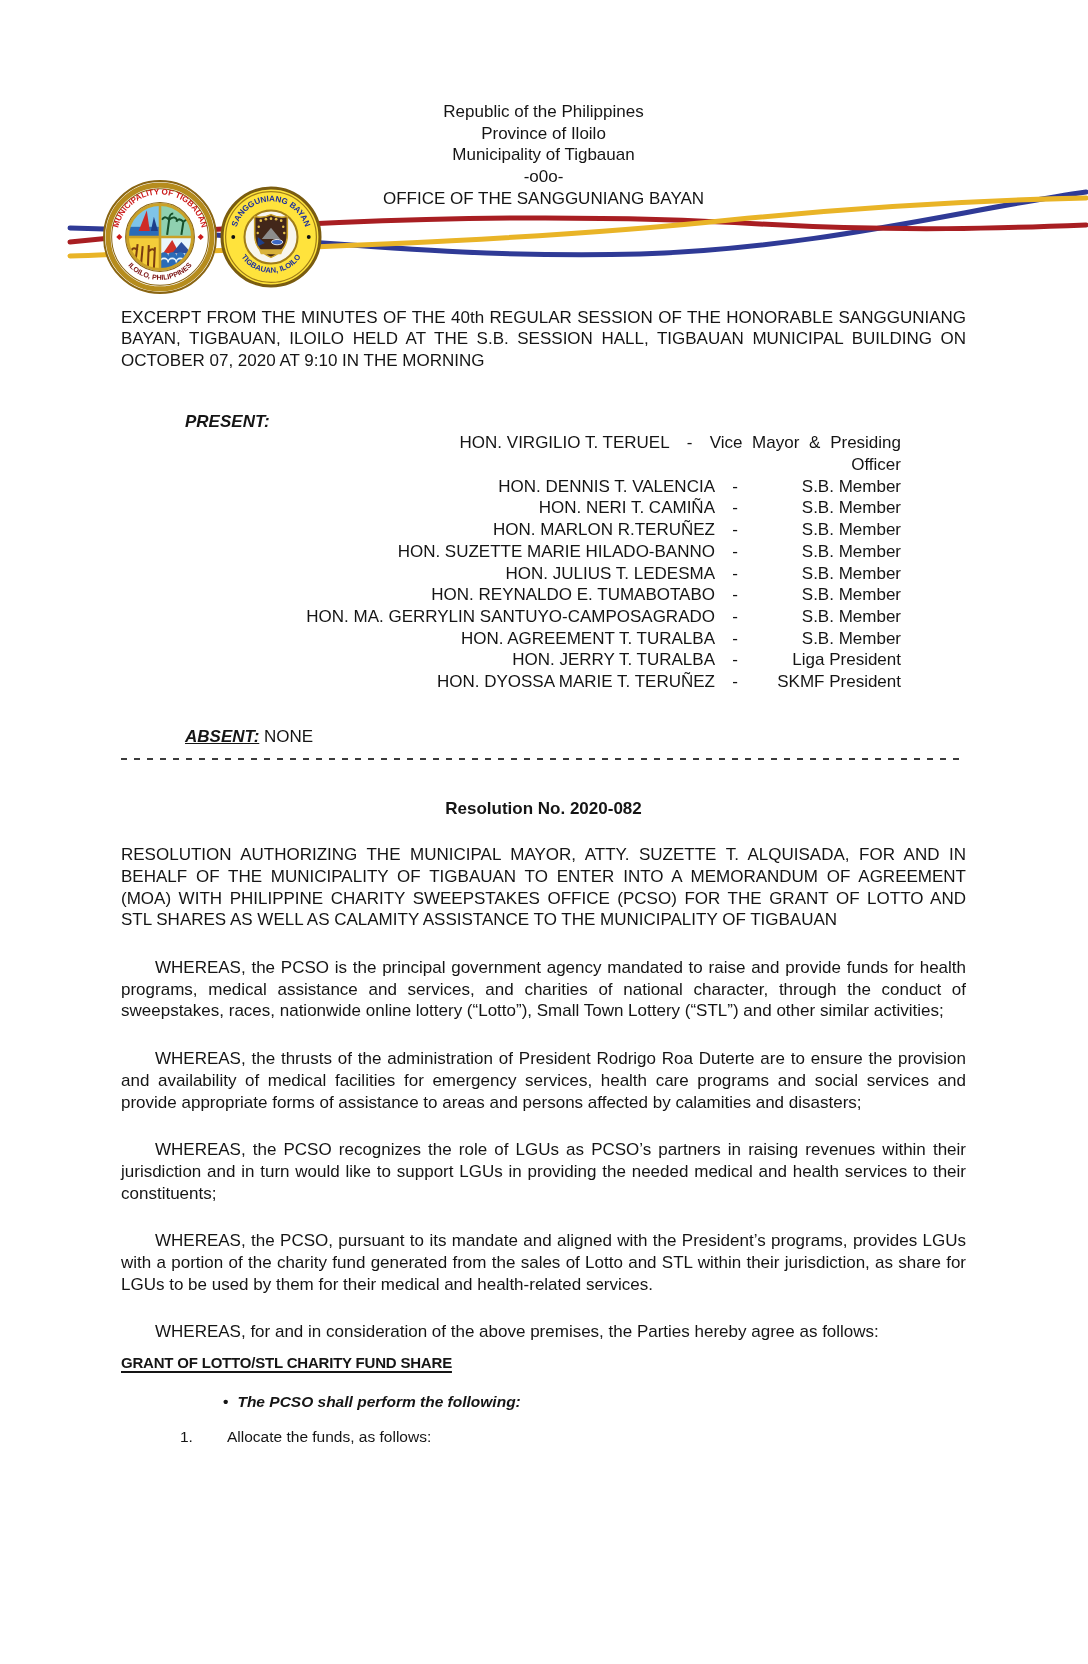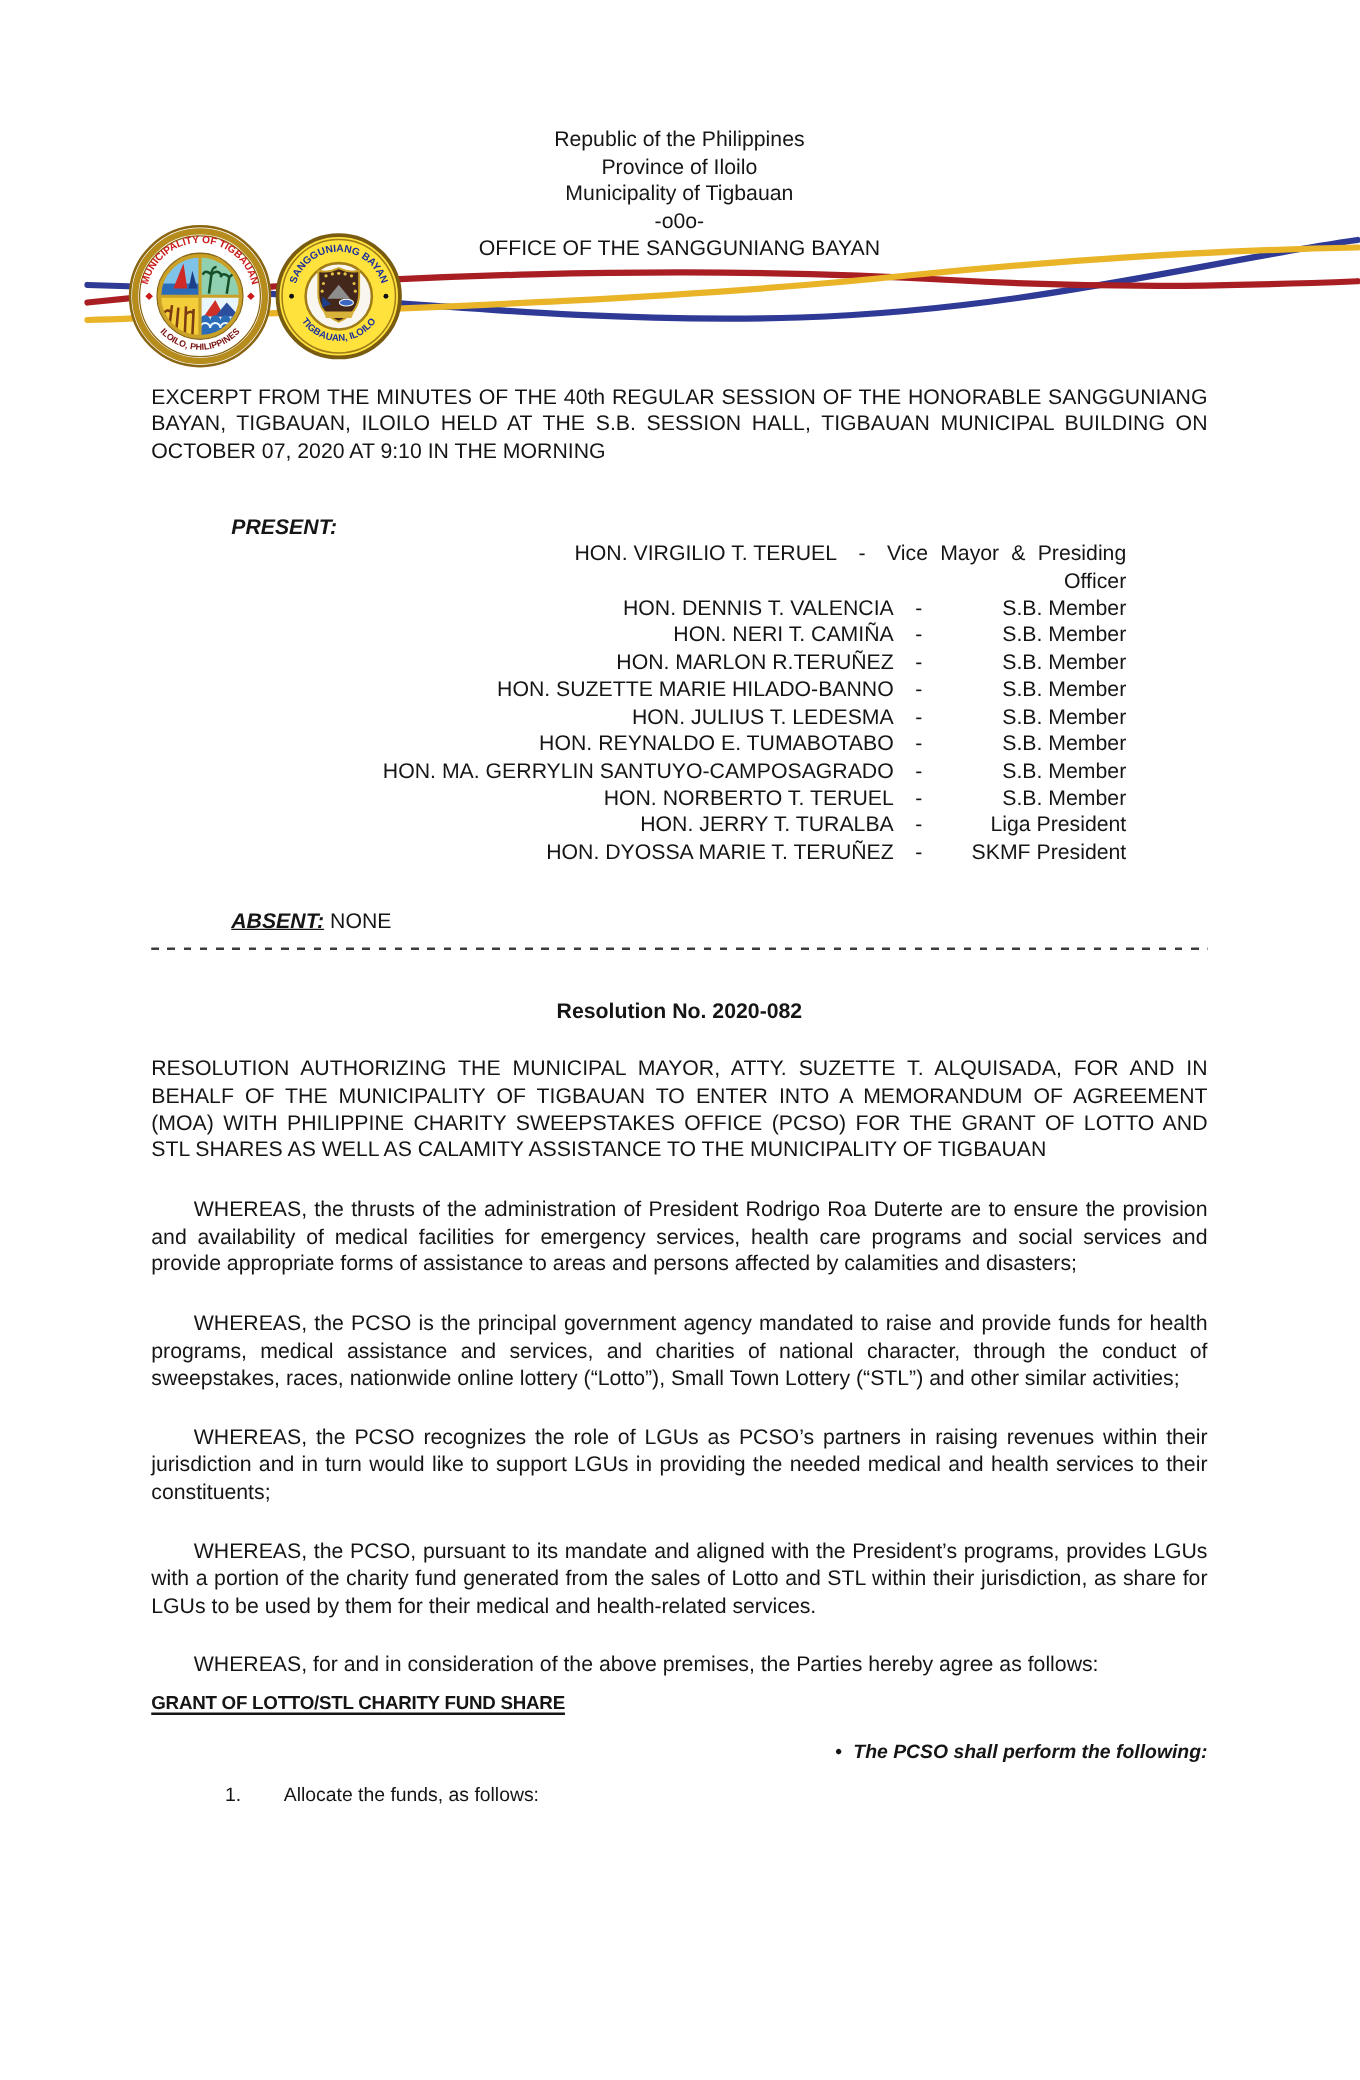--- a/index.html
+++ b/index.html
@@ -35,21 +35,21 @@
   .absent-line .lbl{font-weight:bold;font-style:italic;text-decoration:underline;}
   .divider{margin-top:11px;height:2px;
     background:repeating-linear-gradient(to right,#3c3c3c 0 6px,transparent 6px 13px);}
   
   .res-no{margin-top:38px;text-align:center;font-weight:bold;}
   .res-title{margin-top:24px;text-align:justify;}
   .whereas{margin-top:26px;text-indent:34px;text-align:justify;}
   
   .grant-heading{margin-top:9px;font-size:15px;font-weight:bold;letter-spacing:-0.2px;
     text-decoration:underline;text-decoration-thickness:2px;text-underline-offset:3px;}
-  .bullet-line{margin-top:17px;padding-left:102px;font-size:15.5px;font-weight:bold;font-style:italic;text-align:right;}
+  .bullet-line{margin-top:17px;padding-left:102px;font-size:15.5px;font-weight:bold;font-style:italic;}
   .bullet-line .bullet{margin-right:9px;font-style:normal;}
   .numbered-line{margin-top:13px;padding-left:59px;font-size:15.5px;display:flex;}
   .numbered-line .num{width:47px;flex:0 0 auto;}
 </style>
 </head>
 <body>
 
 <div class="page">
 
   <svg class="banner" viewBox="0 0 1088 130">
@@ -184,21 +184,21 @@
         <span class="m-name">HON. REYNALDO E. TUMABOTABO</span>
         <span class="m-dash">-</span>
         <span class="m-role">S.B. Member</span>
       </div>
       <div class="member-row">
         <span class="m-name">HON. MA. GERRYLIN SANTUYO-CAMPOSAGRADO</span>
         <span class="m-dash">-</span>
         <span class="m-role">S.B. Member</span>
       </div>
       <div class="member-row">
-        <span class="m-name">HON. NORBERTO T. TERUEL</span>
+        <span class="m-name">HON. AGREEMENT T. TURALBA</span>
         <span class="m-dash">-</span>
         <span class="m-role">S.B. Member</span>
       </div>
       <div class="member-row">
         <span class="m-name">HON. JERRY T. TURALBA</span>
         <span class="m-dash">-</span>
         <span class="m-role">Liga President</span>
       </div>
       <div class="member-row">
         <span class="m-name">HON. DYOSSA MARIE T. TERUÑEZ</span>
@@ -211,22 +211,22 @@
       <span class="lbl">ABSENT:</span>
       <span>NONE</span>
     </div>
 
     <div class="divider"></div>
 
     <div class="res-no">Resolution No. 2020-082</div>
 
     <p class="res-title" style="margin-bottom:0;">RESOLUTION AUTHORIZING THE MUNICIPAL MAYOR, ATTY. SUZETTE T. ALQUISADA, FOR AND IN BEHALF OF THE MUNICIPALITY OF TIGBAUAN TO ENTER INTO A MEMORANDUM OF AGREEMENT (MOA) WITH PHILIPPINE CHARITY SWEEPSTAKES OFFICE (PCSO) FOR THE GRANT OF LOTTO AND STL SHARES AS WELL AS CALAMITY ASSISTANCE TO THE MUNICIPALITY OF TIGBAUAN</p>
 
+    <p class="whereas" style="margin-bottom:0;">WHEREAS, the PCSO is the principal government agency mandated to raise and provide funds for health programs, medical assistance and services, and charities of national character, through the conduct of sweepstakes, races, nationwide online lottery (“Lotto”), Small Town Lottery (“STL”) and other similar activities;</p>
     <p class="whereas" style="margin-bottom:0;">WHEREAS, the thrusts of the administration of President Rodrigo Roa Duterte are to ensure the provision and availability of medical facilities for emergency services, health care programs and social services and provide appropriate forms of assistance to areas and persons affected by calamities and disasters;</p>
-    <p class="whereas" style="margin-bottom:0;">WHEREAS, the PCSO is the principal government agency mandated to raise and provide funds for health programs, medical assistance and services, and charities of national character, through the conduct of sweepstakes, races, nationwide online lottery (“Lotto”), Small Town Lottery (“STL”) and other similar activities;</p>
     <p class="whereas" style="margin-bottom:0;">WHEREAS, the PCSO recognizes the role of LGUs as PCSO’s partners in raising revenues within their jurisdiction and in turn would like to support LGUs in providing the needed medical and health services to their constituents;</p>
     <p class="whereas" style="margin-bottom:0;">WHEREAS, the PCSO, pursuant to its mandate and aligned with the President’s programs, provides LGUs with a portion of the charity fund generated from the sales of Lotto and STL within their jurisdiction, as share for LGUs to be used by them for their medical and health-related services.</p>
     <p class="whereas" style="margin-bottom:0;">WHEREAS, for and in consideration of the above premises, the Parties hereby agree as follows:</p>
 
     <div class="grant-heading">GRANT OF LOTTO/STL CHARITY FUND SHARE</div>
 
     <div class="bullet-line">
       <span class="bullet">•</span><span>The PCSO shall perform the following:</span>
     </div>
 

